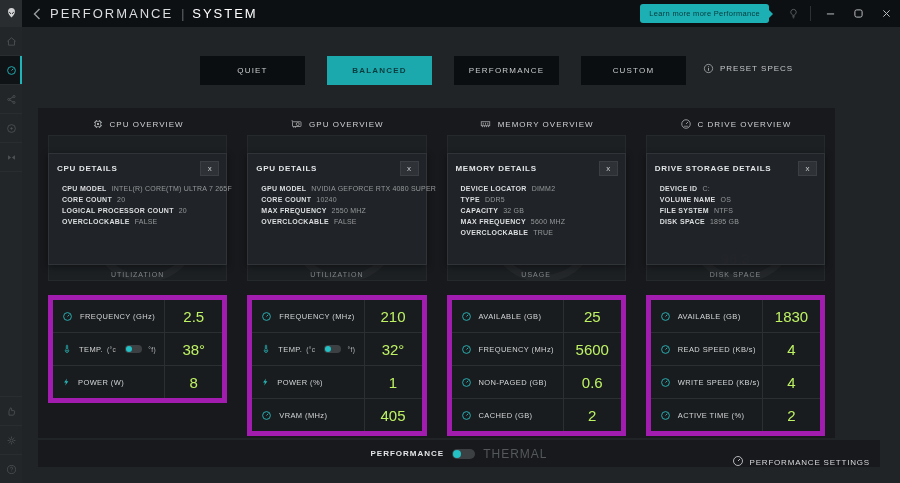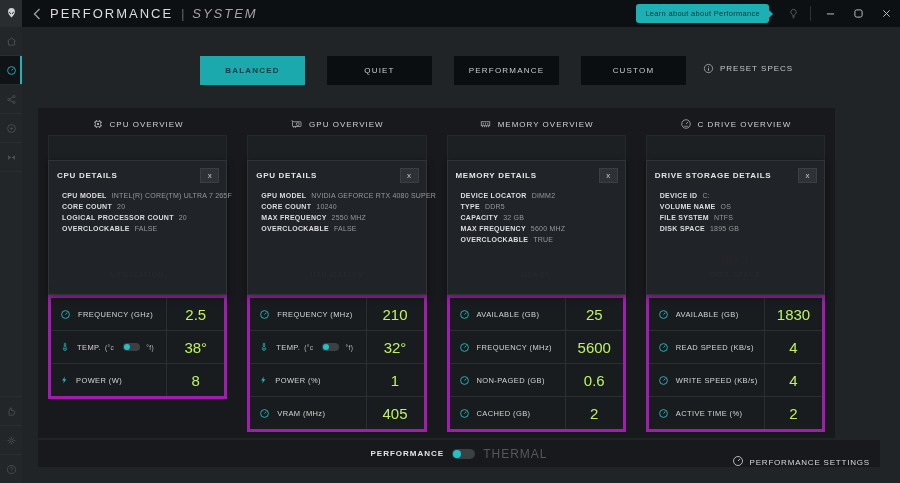--- a/index.html
+++ b/index.html
@@ -11,21 +11,21 @@
   }
   .icon{display:inline-flex;align-items:center;justify-content:center;line-height:0;}
   .icon svg{display:block;}
 
   
   .titlebar{position:absolute;top:0;left:0;right:0;height:27px;background:#0D1013;display:flex;align-items:center;z-index:10;}
   .logo-box{width:22px;height:27px;background:#2A2D30;display:flex;align-items:center;justify-content:center;color:#cfd1d3;}
   .back{margin-left:11px;color:#9a9da0;font-size:14px;line-height:1;}
   .tb-title{margin-left:9px;font-size:13px;letter-spacing:2px;color:#dadcde;}
   .tb-div{margin:0 8px;color:#6a6d70;font-size:12px;}
-  .tb-sub{font-size:13px;letter-spacing:2px;color:#a3a3a3;font-style:italic;}
+  .tb-sub{font-size:13px;letter-spacing:2px;color:#ffffff;}
   .tb-right{margin-left:auto;display:flex;align-items:center;height:100%;}
   .callout{background:#1CB0B4;color:#073A3C;font-size:7.5px;letter-spacing:.3px;padding:5px 9px;border-radius:3px;position:relative;margin-right:12px;white-space:nowrap;}
   .callout:after{content:'';position:absolute;right:-4px;top:50%;margin-top:-4px;border-left:4px solid #1CB0B4;border-top:4px solid transparent;border-bottom:4px solid transparent;}
   .bulb{width:24px;color:#6a6d70;justify-content:center;}
   .tb-sep{width:1px;height:15px;background:#2e3134;margin:0 5px;}
   .win-btn{width:28px;height:27px;display:flex;align-items:center;justify-content:center;color:#bcbec0;}
 
   
   .sidebar{position:absolute;top:27px;left:0;width:22px;bottom:0;background:#232629;z-index:9;}
   .sb-item{width:22px;height:28px;display:flex;align-items:center;justify-content:center;color:#4E5254;border-bottom:1px solid #2A2D30;}
@@ -42,31 +42,31 @@
 
   
   .panel{position:absolute;left:38px;top:108px;width:797px;height:330px;background:#17191C;display:flex;}
   .col{position:relative;flex:1;}
   .ov-header{position:absolute;top:7px;left:0;right:0;height:18px;display:flex;align-items:center;justify-content:center;gap:6px;font-size:8px;letter-spacing:1px;color:#cfd1d3;}
   .ov-header .icon{color:#a9abad;}
   .ov-card{position:absolute;top:27px;left:10px;right:10px;height:146px;background:#1D2023;border:1px solid #26292C;overflow:hidden;box-sizing:border-box;}
   .arc{position:absolute;left:50%;top:36px;width:96px;height:96px;margin-left:-48px;border-radius:50%;border:7px solid #34383B;opacity:.32;}
   .faint-val{position:absolute;bottom:13px;width:100%;text-align:center;font-size:15px;color:#6E4A44;opacity:.55;}
   .ov-label{position:absolute;bottom:2px;width:100%;text-align:center;font-size:7px;letter-spacing:1px;color:#838688;}
-  .details{position:absolute;top:52px;left:10px;right:10px;height:135px;background:rgba(33,36,40,.95);border:1px solid #303337;z-index:2;box-shadow:0 2px 7px rgba(0,0,0,.45);box-sizing:border-box;}
+  .details{position:absolute;top:45px;left:10px;right:10px;height:112px;background:rgba(33,36,40,.95);border:1px solid #303337;z-index:2;box-shadow:0 2px 7px rgba(0,0,0,.45);box-sizing:border-box;}
   .dc-head{display:flex;align-items:center;padding:7px 7px 3px 8px;}
   .dc-title{font-size:8px;font-weight:bold;letter-spacing:.7px;color:#E3E5E7;}
   .dc-close{margin-left:auto;width:17px;height:13px;background:#2E3135;border:1px solid #3B3E42;color:#c9cbcd;font-size:8px;display:flex;align-items:center;justify-content:center;cursor:default;}
   .dc-rows{padding:4px 6px 0 13px;}
   .dc-row{font-size:7px;line-height:11px;white-space:nowrap;}
   .dc-row b{color:#DBDDDF;letter-spacing:.3px;}
   .dc-row span{color:#96999B;margin-left:5px;letter-spacing:.2px;}
 
   
-  .stats{position:absolute;top:187px;left:10px;right:10px;border:3px solid #a21caf;z-index:1;}
+  .stats{position:absolute;top:187px;left:10px;right:10px;border:5px solid #a21caf;z-index:1;}
   .stat-row{height:32px;display:flex;border-top:1px solid #2C2F32;background:#191C1E;}
   .stat-row:first-child{border-top:none;}
   .stat-label{flex:1;display:flex;align-items:center;padding-left:9px;gap:7px;font-size:7.5px;letter-spacing:.4px;color:#D3D5D7;min-width:0;}
   .stat-label .icon{color:#28B7BA;flex:none;}
   .stat-value{width:57px;border-left:1px solid #2C2F32;display:flex;align-items:center;justify-content:center;font-size:15px;color:#bef264;flex:none;}
   .unit{font-size:6.5px;color:#b9bbbd;margin-left:-3px;}
   .pill{width:17px;height:8px;background:#3C4043;border-radius:4px;position:relative;display:inline-block;flex:none;margin:0 2px;}
   .pill:before{content:'';position:absolute;left:1px;top:1px;width:6px;height:6px;border-radius:50%;background:#23C0C4;}
 
   
@@ -94,21 +94,21 @@
   </div>
   <span class="back icon">
     <svg width="8" height="12" viewBox="0 0 8 12">
         <path d="M6.5 1 1.5 6l5 5" stroke="currentColor" stroke-width="1.4" fill="none"></path>
       </svg>
   </span>
   <span class="tb-title">PERFORMANCE</span>
   <span class="tb-div">|</span>
   <span class="tb-sub">SYSTEM</span>
   <div class="tb-right">
-    <div class="callout">Learn about about Performance</div>
+    <div class="callout">Learn more more Performance</div>
     <span class="bulb icon">
       <svg width="11" height="13" viewBox="0 0 24 24" stroke="currentColor" stroke-width="1.7" fill="none">
           <path d="M12 3a6 6 0 0 0-3.4 10.9c.8.6 1.4 1.3 1.4 2.1h4c0-.8.6-1.5 1.4-2.1A6 6 0 0 0 12 3z"></path>
           <path d="M9.5 19h5M10.5 21.5h3"></path>
         </svg>
     </span>
     <span class="tb-sep"></span>
     <div class="win-btn">
       <span class="icon">
           <svg width="9" height="9" viewBox="0 0 10 10">
@@ -199,22 +199,22 @@
             <circle cx="12" cy="12" r="8.8"></circle>
             <path d="M9.5 9.5a2.5 2.5 0 1 1 3.6 2.3c-.8.4-1.1 1-1.1 1.9"></path>
             <path d="M12 16.8v.6"></path>
           </svg>
         </span>
       </div>
     </div>
 </div>
 
 <div class="tabs">
+    <div class="tab">QUIET</div>
     <div class="tab active">BALANCED</div>
-    <div class="tab">QUIET</div>
     <div class="tab">PERFORMANCE</div>
     <div class="tab">CUSTOM</div>
   </div>
 <div class="preset">
   <span class="icon">
     <svg width="11" height="11" viewBox="0 0 24 24">
         <circle cx="12" cy="12" r="9" stroke="currentColor" stroke-width="1.7" fill="none"></circle>
         <path d="M12 10.5V17M12 7v1.6" stroke="currentColor" stroke-width="1.9"></path>
       </svg>
   </span>

